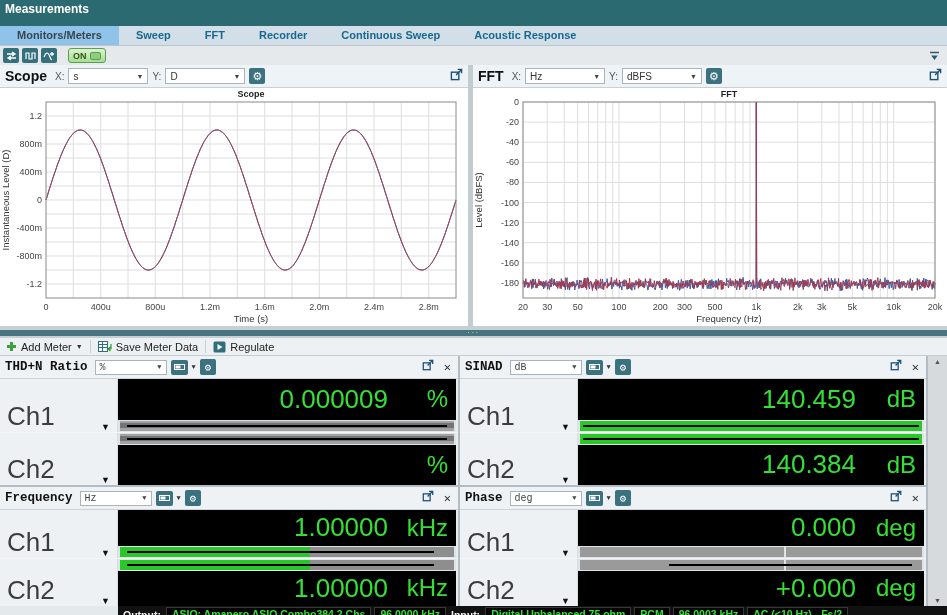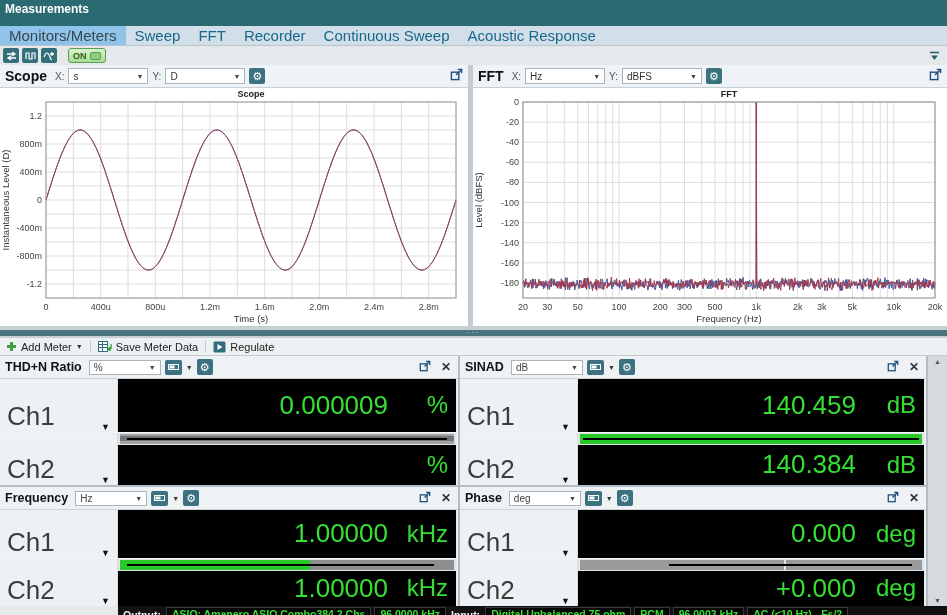--- a/index.html
+++ b/index.html
@@ -7,21 +7,21 @@
     font-family:"Liberation Sans", sans-serif; }
   .app { width:947px; height:615px; display:flex; flex-direction:column; }
 
   
   .titlebar { height:26px; background:#2a6a70; color:#fff; font-size:12px; font-weight:bold;
     line-height:18px; padding-left:5px; flex:0 0 auto; }
 
   
   .tabbar { height:20px; background:#d2dfe8; display:flex; align-items:stretch;
     border-bottom:1px solid #b9c5cd; flex:0 0 auto; }
-  .tab { font-size:15px; font-weight:normal; color:#17688e; padding:0 9px; line-height:19px; cursor:default; }
+  .tab { font-size:11px; font-weight:bold; color:#17688e; padding:0 17px; line-height:19px; cursor:default; }
   .tab.selected { background:#8fc3ea; color:#38464e; }
 
   
   .toolbar { height:19px; background:#e5e9eb; display:flex; align-items:center; gap:3px;
     padding:0 3px; flex:0 0 auto; }
   .tbtn { width:16px; height:15px; background:#33707c; border-radius:2px; display:flex;
     align-items:center; justify-content:center; }
   .on-toggle { margin-left:8px; height:15px; border:1px solid #55a055; border-radius:3px;
     background:linear-gradient(#ddf2cf,#a9dd91); display:flex; align-items:center; gap:3px; padding:0 4px; }
   .on-text { font-size:9px; font-weight:bold; color:#2a5a1a; }
@@ -55,36 +55,36 @@
     align-items:center; gap:4px; padding:0 3px; font-size:11px; color:#222; flex:0 0 auto; }
   .mtb-btn { display:flex; align-items:center; gap:4px; padding:0 3px; }
   .mtb-sep { width:1px; height:13px; background:#c6ced4; }
   .car8 { font-size:7px; color:#333; }
 
   
   .meters { height:250px; flex:0 0 auto; display:grid; grid-template-columns:458px 466px 19px;
     grid-template-rows:129px 119px; gap:2px; background:#b2bcc2; }
   .meter-panel { background:#e8edf0; display:flex; flex-direction:column; overflow:hidden; }
   .meter-header { height:23px; background:#eef2f5; border-bottom:1px solid #ccd4da; display:flex;
-    align-items:center; gap:4px; padding:0 5px; flex:0 0 auto; }
+    align-items:center; gap:4px; padding:0 5px; flex:0 0 auto;font-family:Liberation Mono, monospace; }
   .meter-title { font-size:12.5px; font-weight:bold; color:#111; margin-right:3px; }
   .unit-select { width:72px; height:15px; background:#fff; border:1px solid #a9b4bc; font-size:10px;
     color:#444; display:flex; align-items:center; padding:0 4px; }
   .unit-select .car { margin-left:auto; font-size:7px; color:#444; }
   .mode-btn { width:17px; height:15px; background:#3c7280; border-radius:2px; display:flex;
     align-items:center; justify-content:center; }
   .close-x { font-size:12px; font-weight:bold; color:#333; margin-left:6px; margin-right:2px; }
   .meter-body { flex:1; display:flex; flex-direction:column; }
   .ch-row { flex:1; display:flex; border-bottom:1px solid #f3f6f8; }
   .ch-row:last-child { border-bottom:none; }
   .ch-label { width:118px; background:#edf1f4; border-right:1px solid #d9dee3; display:flex;
     align-items:flex-end; padding:0 7px; }
   .ch-name { font-size:26px; color:#3c3c3c; }
   .ch-caret { margin-left:auto; font-size:9px; color:#111; }
-  .ch-main { flex:1; display:flex; flex-direction:row; padding-right:2px; }
+  .ch-main { flex:1; display:flex; flex-direction:column; padding-right:2px; }
   .ch-main.flip { flex-direction:column-reverse; }
   .display { flex:1; background:#000; display:flex; align-items:center; justify-content:flex-end;
     padding-right:8px; }
   .dval { color:#35e035; font-size:26px; }
   .dunit { color:#35e035; font-size:24px; min-width:60px; text-align:right; }
   .bar-wrap { height:12px; background:#dfe3e7; position:relative; flex:0 0 auto; }
   .bar-track { position:absolute; left:2px; right:2px; top:1px; bottom:1px; overflow:hidden; }
 
   
   .vscroll { grid-column:3; grid-row:1 / 3; background:#d7dadd; display:flex; flex-direction:column;

